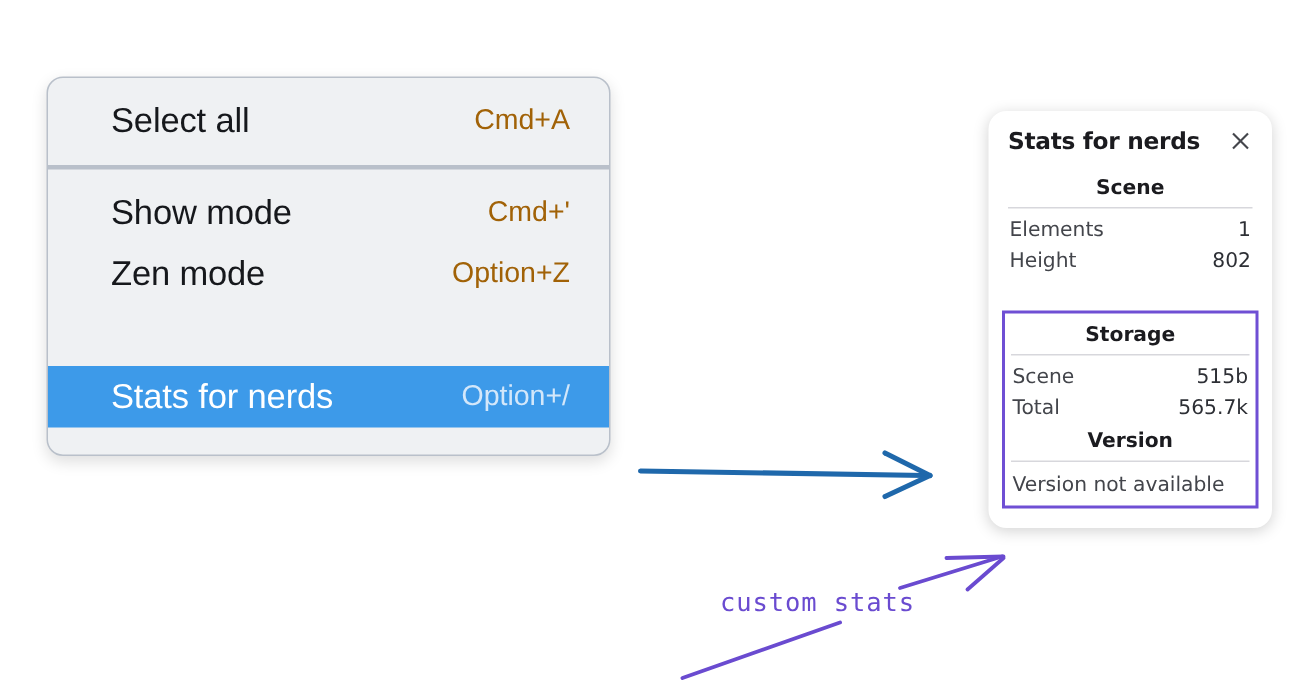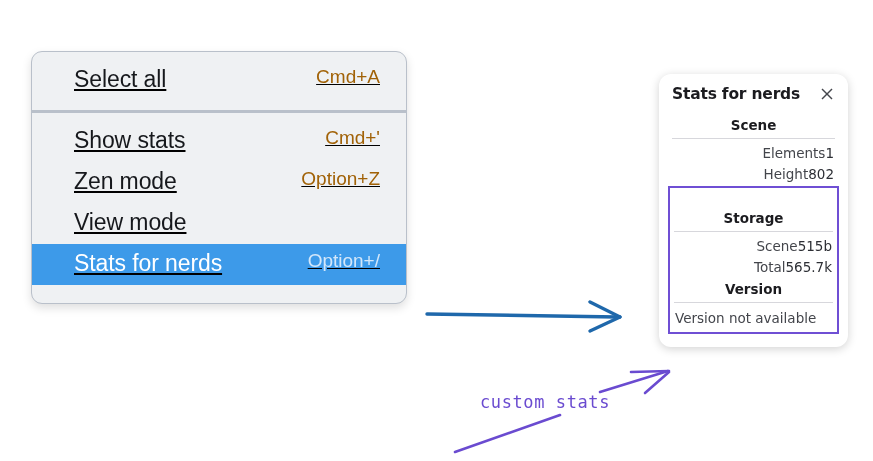--- a/index.html
+++ b/index.html
@@ -33,25 +33,25 @@
   .menu-group {
     padding: 4px 0;
   }
   .menu-sep {
     height: 3px;
     background: #b9c0ca;
     margin: 5px 0 4px 0;
   }
   .menu-item {
     display: flex;
+    align-items: center;
     justify-content: space-between;
     padding: 6px 26px 6px 42px;
     box-sizing: border-box;
     height: 41px;
-    text-decoration: underline;
   }
   .menu-item .label {
     font-size: 23px;
     color: #16181c;
     letter-spacing: -0.1px;
     white-space: nowrap;
   }
   .menu-item .shortcut {
     font-size: 19px;
     color: #a16207;
@@ -100,31 +100,31 @@
     color: #1b1b1f;
     padding: 4px 0 5px 0;
   }
   .divider {
     height: 1px;
     background: #d7d7dc;
     margin-bottom: 3px;
   }
   .stat-row {
     display: flex;
-    justify-content: flex-end;
+    justify-content: space-between;
     align-items: baseline;
     font-size: 13.5px;
     color: #43454b;
     padding: 2.5px 1px;
   }
   .stat-row .val { color: #2d2f35; }
   .highlight-box {
     border: 2px solid #6f4fd4;
-    margin: 2px -4px 0 -4px;
-    padding: 18px 4px 4px 4px;
+    margin: 23px -4px 0 -4px;
+    padding: 2px 4px 4px 4px;
   }
   .note-row {
     font-size: 13.5px;
     color: #43454b;
     padding: 4px 1px 2px 1px;
   }
 
   
   .anno {
     position: absolute;
@@ -154,29 +154,28 @@
     <div class="menu-item">
       <span class="label">Select all</span>
       <span class="shortcut">Cmd+A</span>
     </div>
   </div>
 
   <div class="menu-sep"></div>
 
   <div class="menu-group">
     <div class="menu-item">
-      <span class="label">Show stats</span>
+      <span class="label">Show mode</span>
       <span class="shortcut">Cmd+'</span>
     </div>
     <div class="menu-item">
       <span class="label">Zen mode</span>
       <span class="shortcut">Option+Z</span>
     </div>
     <div class="menu-item">
-      <span class="label">View mode</span>
     </div>
     <div class="menu-item selected">
       <span class="label">Stats for nerds</span>
       <span class="shortcut">Option+/</span>
     </div>
   </div>
 
 </div>
 
 <div class="stats-panel">

